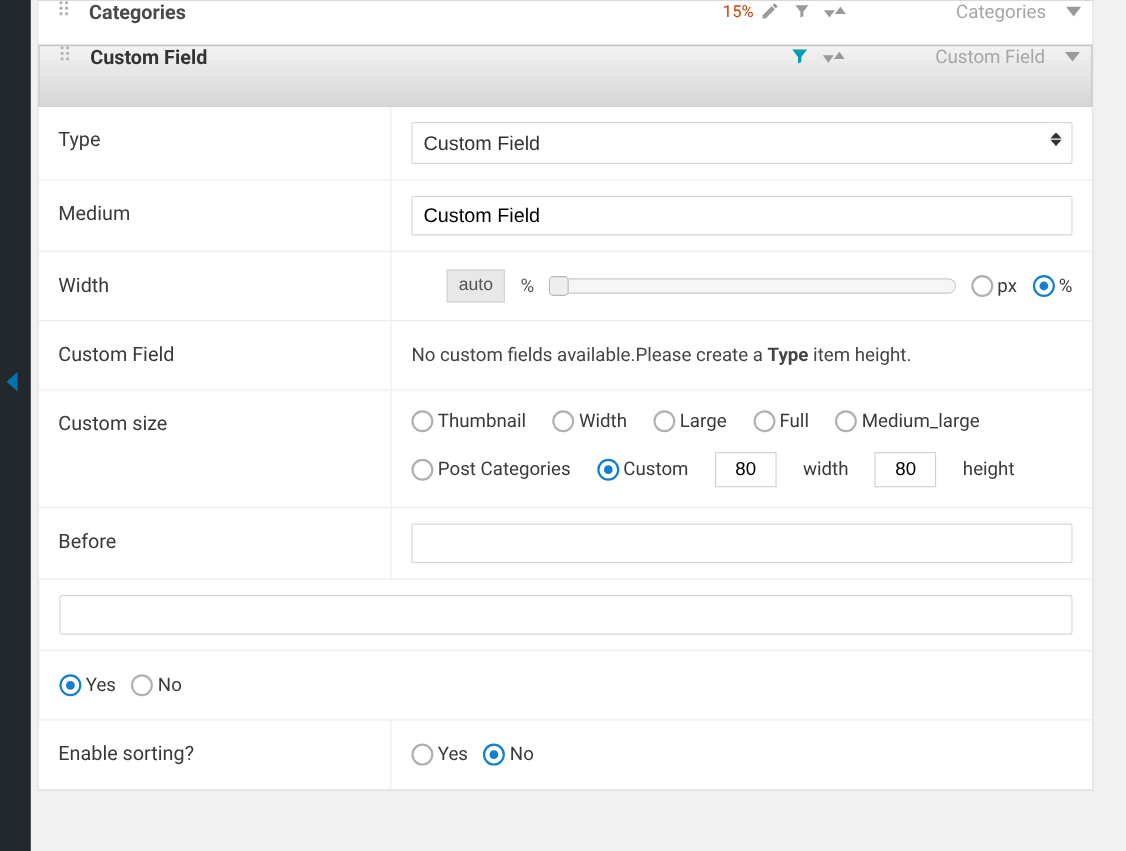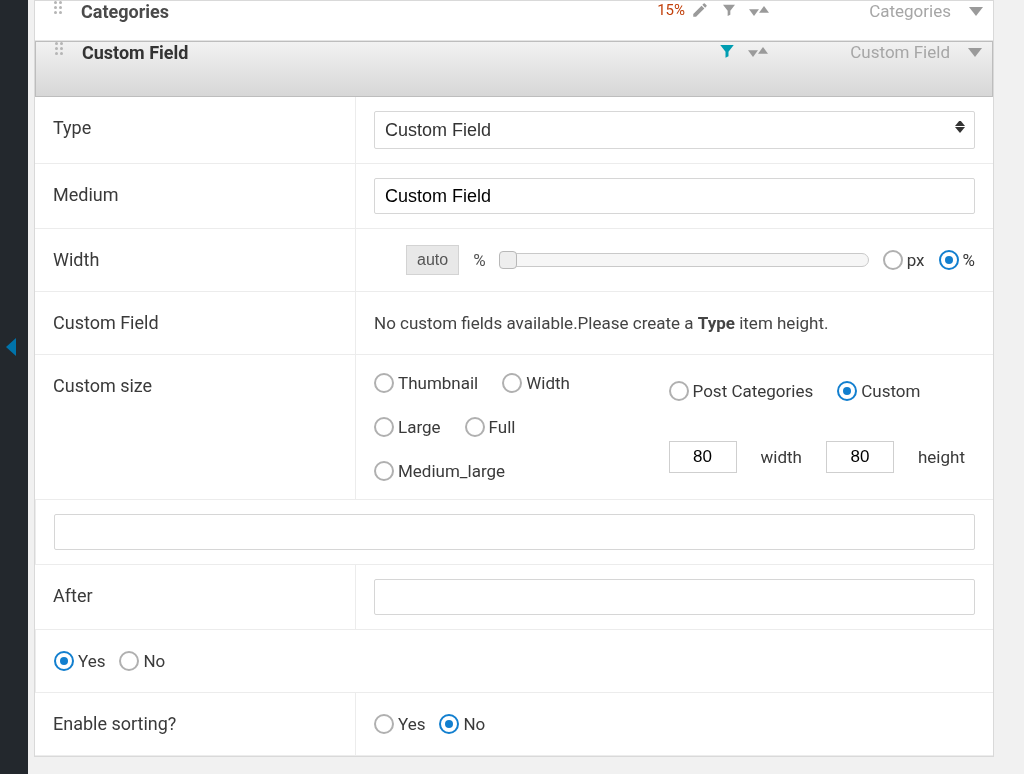--- a/index.html
+++ b/index.html
@@ -122,24 +122,24 @@
     width:18px;height:18px;border:1px solid #b8b8b8;border-radius:4px;background:#eee;
   }
   .radio{display:inline-flex;align-items:center;gap:4px;}
   .dot{
     width:20px;height:20px;border:2px solid #b0b0b0;border-radius:50%;display:inline-block;position:relative;background:#fff;
   }
   .dot.on{border-color:#127fcf;}
   .dot.on::after{
     content:"";position:absolute;inset:4px;border-radius:50%;background:#127fcf;
   }
-  .mini-input{width:68px;height:32px;border:1px solid #cfcfcf;text-align:center;font-size:17px;}
+  .mini-input{width:56px;height:32px;border:1px solid #cfcfcf;text-align:center;font-size:17px;}
   .msg{color:#444;}
   .msg b{font-weight:700;}
-  .preview-rows{display:flex;flex-direction:row;gap:18px;width:100%;}
+  .preview-rows{display:flex;flex-direction:column;gap:18px;width:100%;}
   .preview-line{display:flex;flex-wrap:wrap;gap:24px;align-items:center;}
 
   .right-col{
     width:20px;background:#f1f1f1;height:100%;
   }
 </style>
 </head>
 <body>
 
 <div class="admin-rail">
@@ -298,27 +298,27 @@
             <input class="mini-input" value="80" style="">
             <span>width</span>
             <input class="mini-input" value="80" style="">
             <span>height</span>
           </div>
         </div>
       </div>
     </div>
 
     <div class="setting-row">
+      <div class="label">Before</div>
       <div class="field">
             <input class="text" value="" style="">
           </div>
     </div>
 
     <div class="setting-row">
-      <div class="label">After</div>
       <div class="field">
             <input class="text" value="" style="">
           </div>
     </div>
 
     <div class="setting-row">
       <div class="field">
         <label class="radio">
               <span class="dot on"></span>
               <span>Yes</span>

